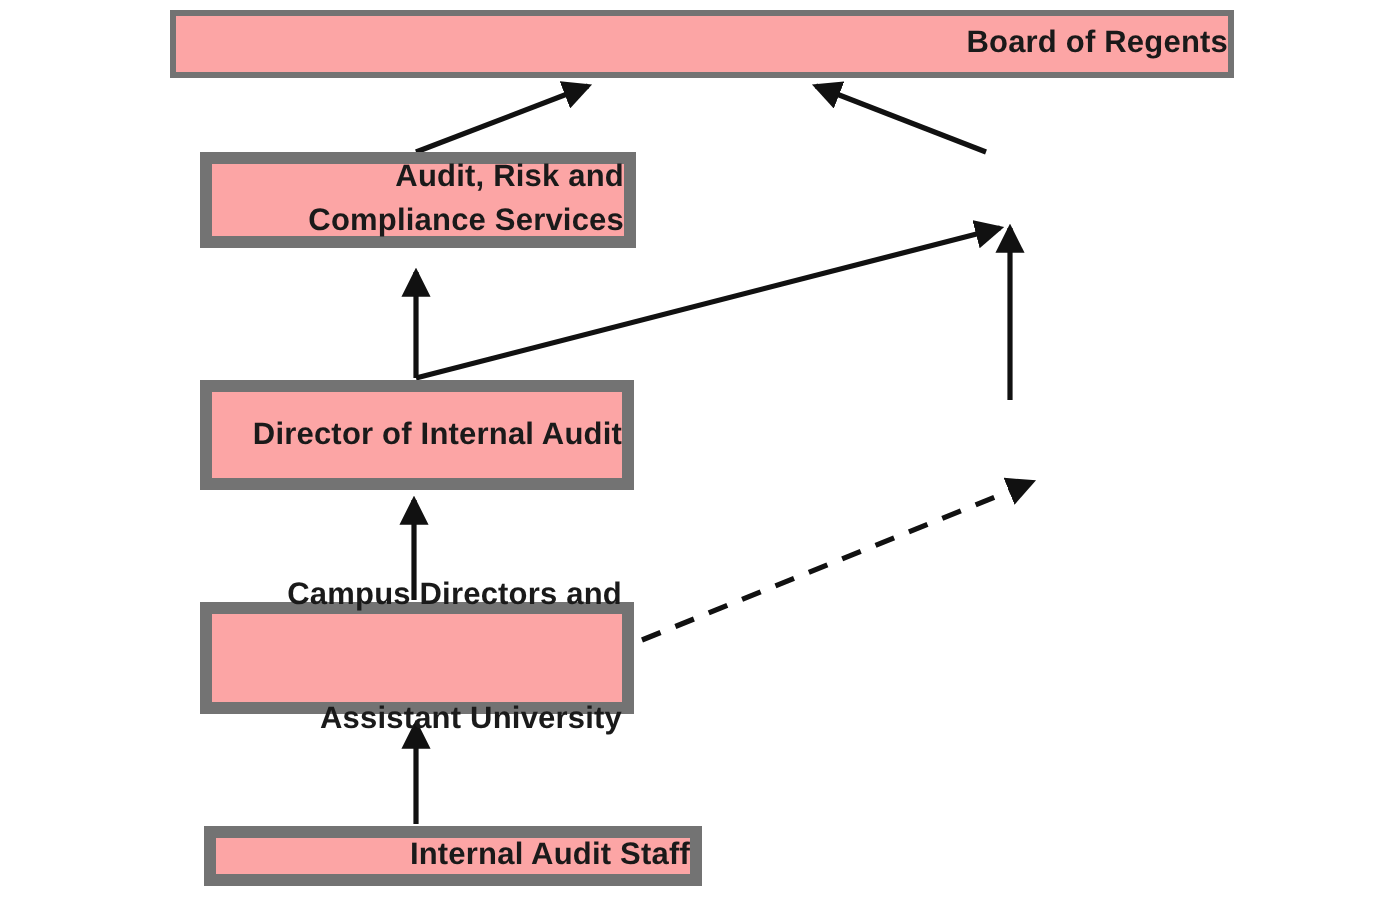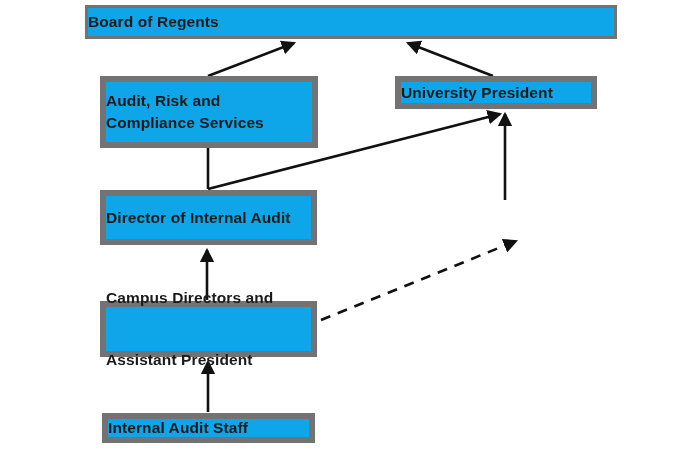--- a/index.html
+++ b/index.html
@@ -20,25 +20,25 @@
   svg.edges {
     position: absolute;
     left: 0; top: 0;
     width: 700px; height: 458px;
     pointer-events: none;
   }
   .node {
     position: absolute;
     box-sizing: border-box;
     border: 6px solid #737373;
-    background: #0ea5e9;
+    background: #fca5a5;
     display: flex;
     flex-direction: column;
     justify-content: center;
-    align-items: flex-start;
+    align-items: flex-end;
     text-align: center;
     color: #1a1a1a;
     font-weight: bold;
     font-size: 15.5px;
     line-height: 22px;
     letter-spacing: 0.1px;
   }
   .node .lbl { white-space: nowrap; }
 </style>
 </head>
@@ -67,36 +67,33 @@
 
     <line x1="208" y1="412" x2="208" y2="362" stroke="#111111" stroke-width="2.6" marker-end="url(#arrow)"></line>
 
     <line x1="321" y1="320" x2="516" y2="241" stroke="#111111" stroke-width="2.6" stroke-dasharray="10 8" marker-end="url(#arrow)"></line>
   </svg>
 
   <div class="node" style="left:85px; top:5px; width:532px; height:34px; border-width:3.5px;">
     <div class="lbl">Board of Regents</div>
   </div>
 
-  <div class="node" style="left:100px; top:76px; width:218px; height:72px;">
+  <div class="node" style="left:100px; top:76px; width:218px; height:48px;">
     <div class="lbl">Audit, Risk and</div>
     <div class="lbl">Compliance Services</div>
   </div>
 
-  <div class="node" style="left:395px; top:76px; width:202px; height:33px;">
-    <div class="lbl">University President</div>
-  </div>
 
   <div class="node" style="left:100px; top:190px; width:217px; height:55px;">
     <div class="lbl">Director of Internal Audit</div>
   </div>
 
 
   <div class="node" style="left:100px; top:301px; width:217px; height:56px;gap:40px;">
     <div class="lbl">Campus Directors and</div>
-    <div class="lbl">Assistant President</div>
+    <div class="lbl">Assistant University</div>
   </div>
 
-  <div class="node" style="left:102px; top:413px; width:213px; height:30px;">
+  <div class="node" style="left:102px; top:413px; width:249px; height:30px;">
     <div class="lbl">Internal Audit Staff</div>
   </div>
 
 </div>
 
 </body></html>

